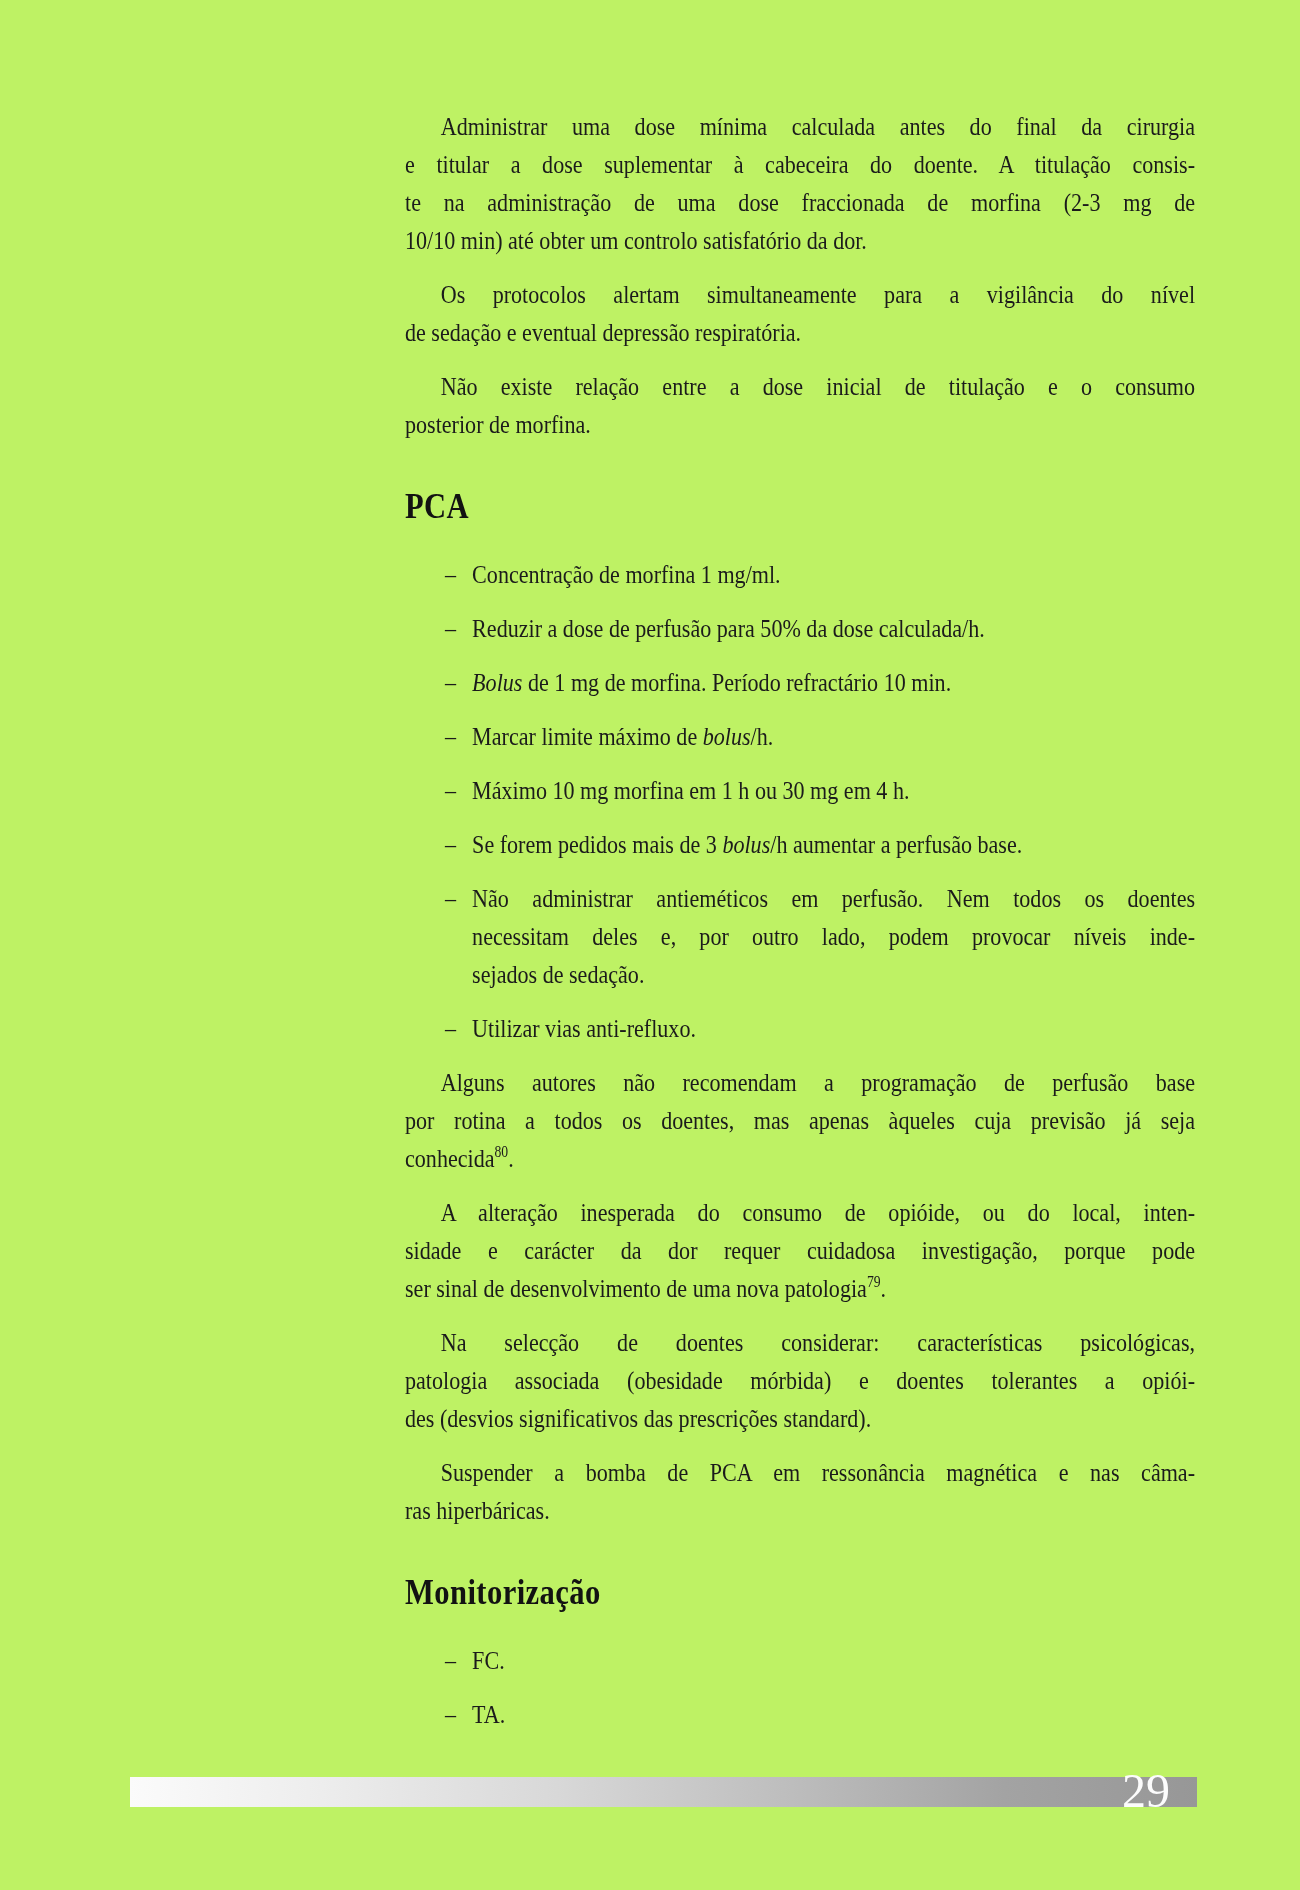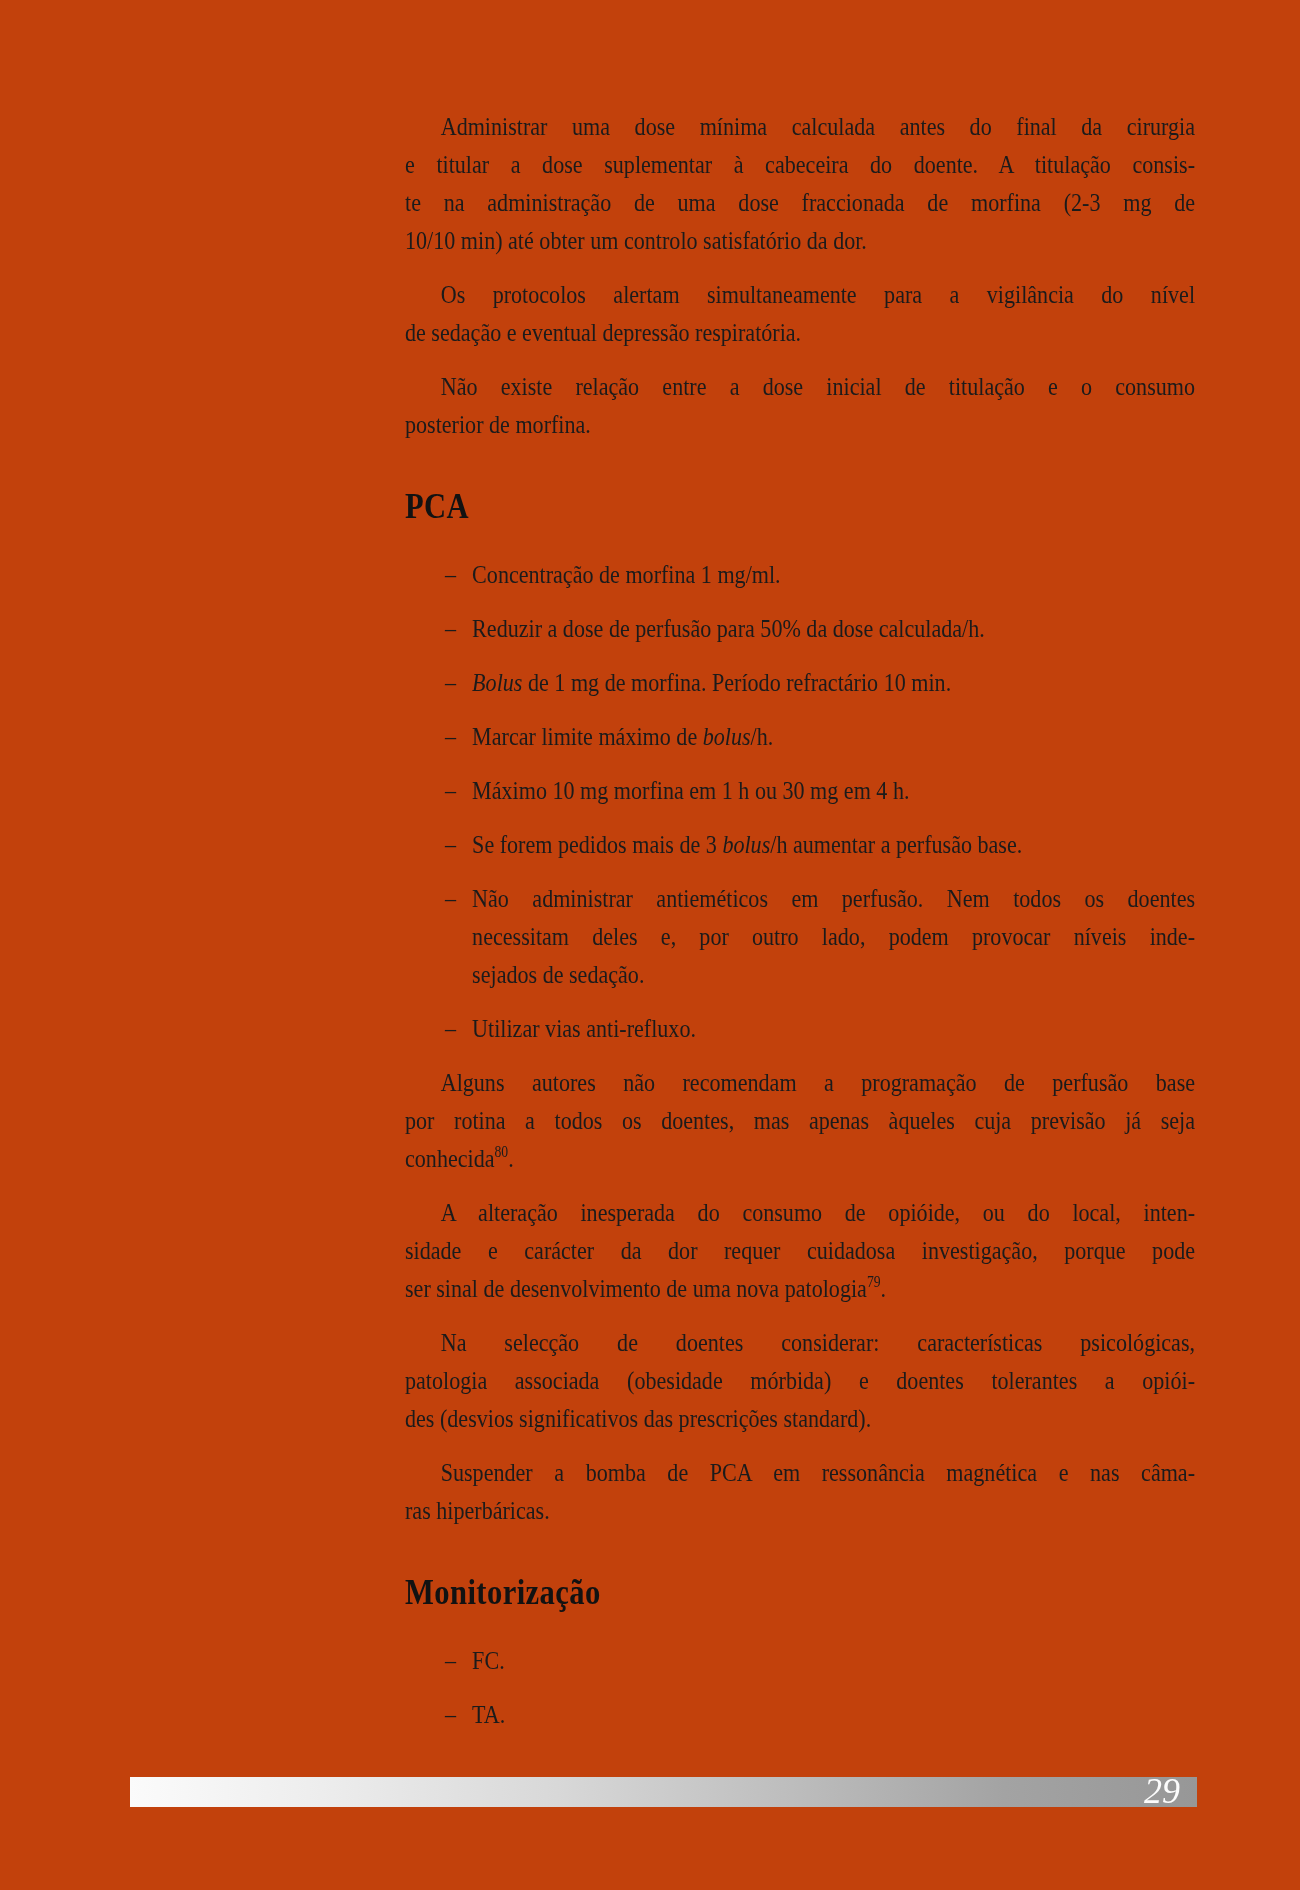--- a/index.html
+++ b/index.html
@@ -5,21 +5,21 @@
   html, body { margin: 0; padding: 0; }
   body {
     width: 1300px; height: 1890px;
     background: #ffffff;
     font-family: "Liberation Serif", serif;
     position: relative;
     overflow: hidden;
   }
   .doc-page {
     position: absolute; inset: 0;
-    background: #c2410c;
+    background: #bef264;
   }
   .content {
     position: absolute;
     left: 405px; top: 0;
     width: 930px;
     transform: scaleX(0.8495);
     transform-origin: 0 0;
     padding-top: 108px;
     color: #1b1b1b;
     font-size: 26px;
@@ -49,25 +49,24 @@
     width: 1067px; height: 30px;
     background: linear-gradient(to right,
       #fbfbfb 0%, #ededed 18%, #d8d8d8 40%,
       #bdbdbd 62%, #a3a3a3 82%, #979797 100%);
     display: flex;
     justify-content: flex-end;
     align-items: center;
   }
   .page-number {
     color: #fcfcfc;
-    font-size: 36px;
+    font-size: 48px;
     line-height: 30px;
-    padding-right: 17px;
+    padding-right: 27px;
     transform: translateY(-1px);
-    font-style: italic;
   }
 </style>
 </head>
 <body>
 
 <div class="doc-page">
   <div class="content">
       <div class="block paragraph">
         <div class="line"><span>Administrar uma dose mínima calculada antes do final da cirurgia</span></div>
         <div class="line"><span>e titular a dose suplementar à cabeceira do doente. A titulação consis-</span></div>

